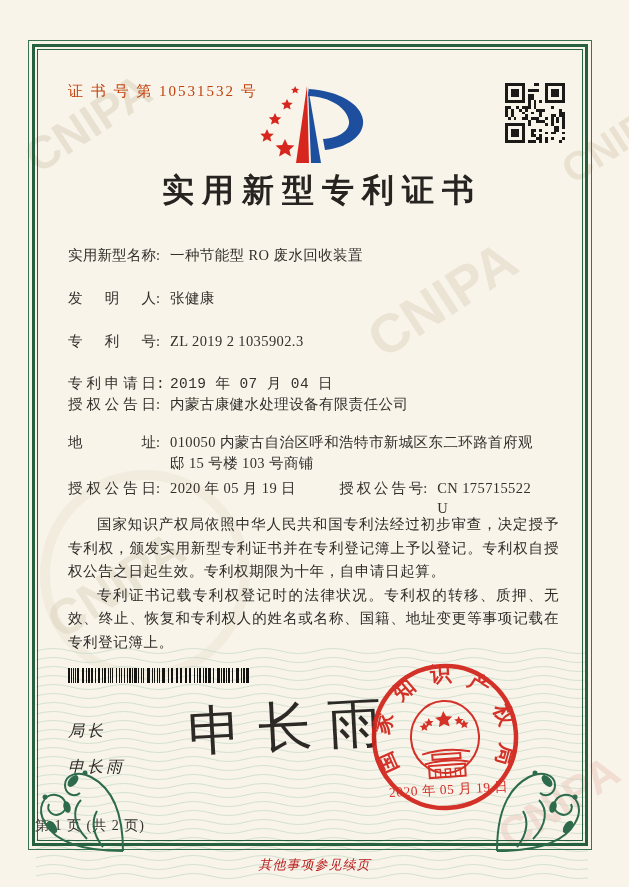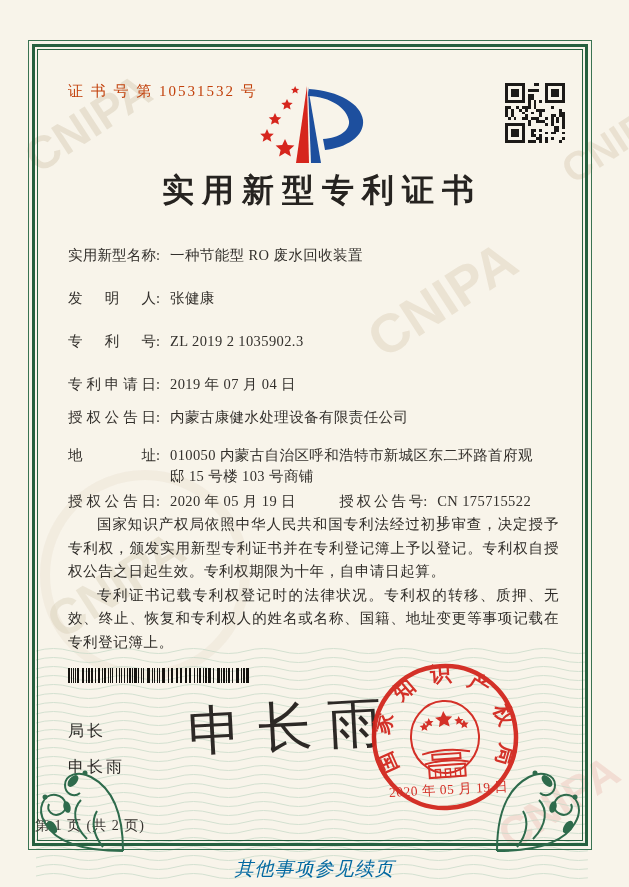--- a/index.html
+++ b/index.html
@@ -35,42 +35,42 @@
   .qr{position:absolute;left:470px;top:36px;}
   .title{position:absolute;left:12px;top:122px;width:100%;text-align:center;
     font-size:32px;font-weight:bold;letter-spacing:8px;color:#262320;}
   
   .fields{position:absolute;left:33px;top:198px;right:40px;font-size:14.5px;}
   .frow{display:flex;align-items:flex-start;line-height:20px;}
   .flabel{display:inline-block;width:88px;text-align:justify;text-align-last:justify;flex:none;}
   .fcolon{flex:none;width:14px;}
   .fvalue{letter-spacing:.4px;}
   .fvalue.wrap{width:400px;line-height:21px;}
-  .mb23{margin-bottom:23px;} .mb13{margin-bottom:13px;} .mb18{margin-bottom:18px;} .mb4{margin-bottom:4px;}
+  .mb23{margin-bottom:23px;} .mb13{margin-bottom:0;font-family:Liberation Mono, monospace;} .mb18{margin-bottom:18px;} .mb4{margin-bottom:4px;}
   .grant2{display:flex;margin-left:10px;}
   .flabel.small{width:84px;}
   
   .paras{position:absolute;left:33px;top:466px;right:26px;
     font-size:14.5px;line-height:23.5px;color:#2f2c28;
     text-align:justify;letter-spacing:.6px;}
   .paras p{margin:0;text-indent:2em;}
   
   .barcode{position:absolute;left:33px;top:621px;z-index:2;}
   .bureau{position:absolute;left:33px;top:674px;font-family:"Liberation Sans","DejaVu Sans",sans-serif;
-    font-size:16px;letter-spacing:3px;color:#2b2926;z-index:2;}
+    font-size:16px;letter-spacing:3px;color:#2b2926;z-index:2;font-style:italic;}
   .bureau div{margin-bottom:15px;}
   .signature{position:absolute;left:138px;top:644px;width:240px;text-align:center;
     font-size:54px;letter-spacing:16px;color:#181411;transform:rotate(-3deg);
     opacity:.9;z-index:2;white-space:nowrap;}
   .seal{position:absolute;left:334px;top:614px;width:152px;height:152px;
     transform:rotate(-4deg);z-index:4;opacity:.94;}
   .footer-page{position:absolute;left:0;top:770px;width:100%;text-align:left;
     font-size:14px;letter-spacing:1px;color:#36332f;}
   .note{position:absolute;left:0;top:856px;width:100%;text-align:center;
-    font-style:italic;font-size:19px;letter-spacing:1px;color:#0369a1;z-index:1;}
+    font-style:italic;font-size:13px;letter-spacing:1px;color:#b91c1c;z-index:1;}
 </style>
 </head>
 <body>
 
 <div class="wm wm1">CNIPA</div>
 <div class="wm wm2">CNIPA</div>
 <div class="wm wm3">CNIPA</div>
 <div class="wm wm4">CNIPA</div>
 <div class="wm wm5">CNIPA</div>
 <div class="wm-circle"></div>

